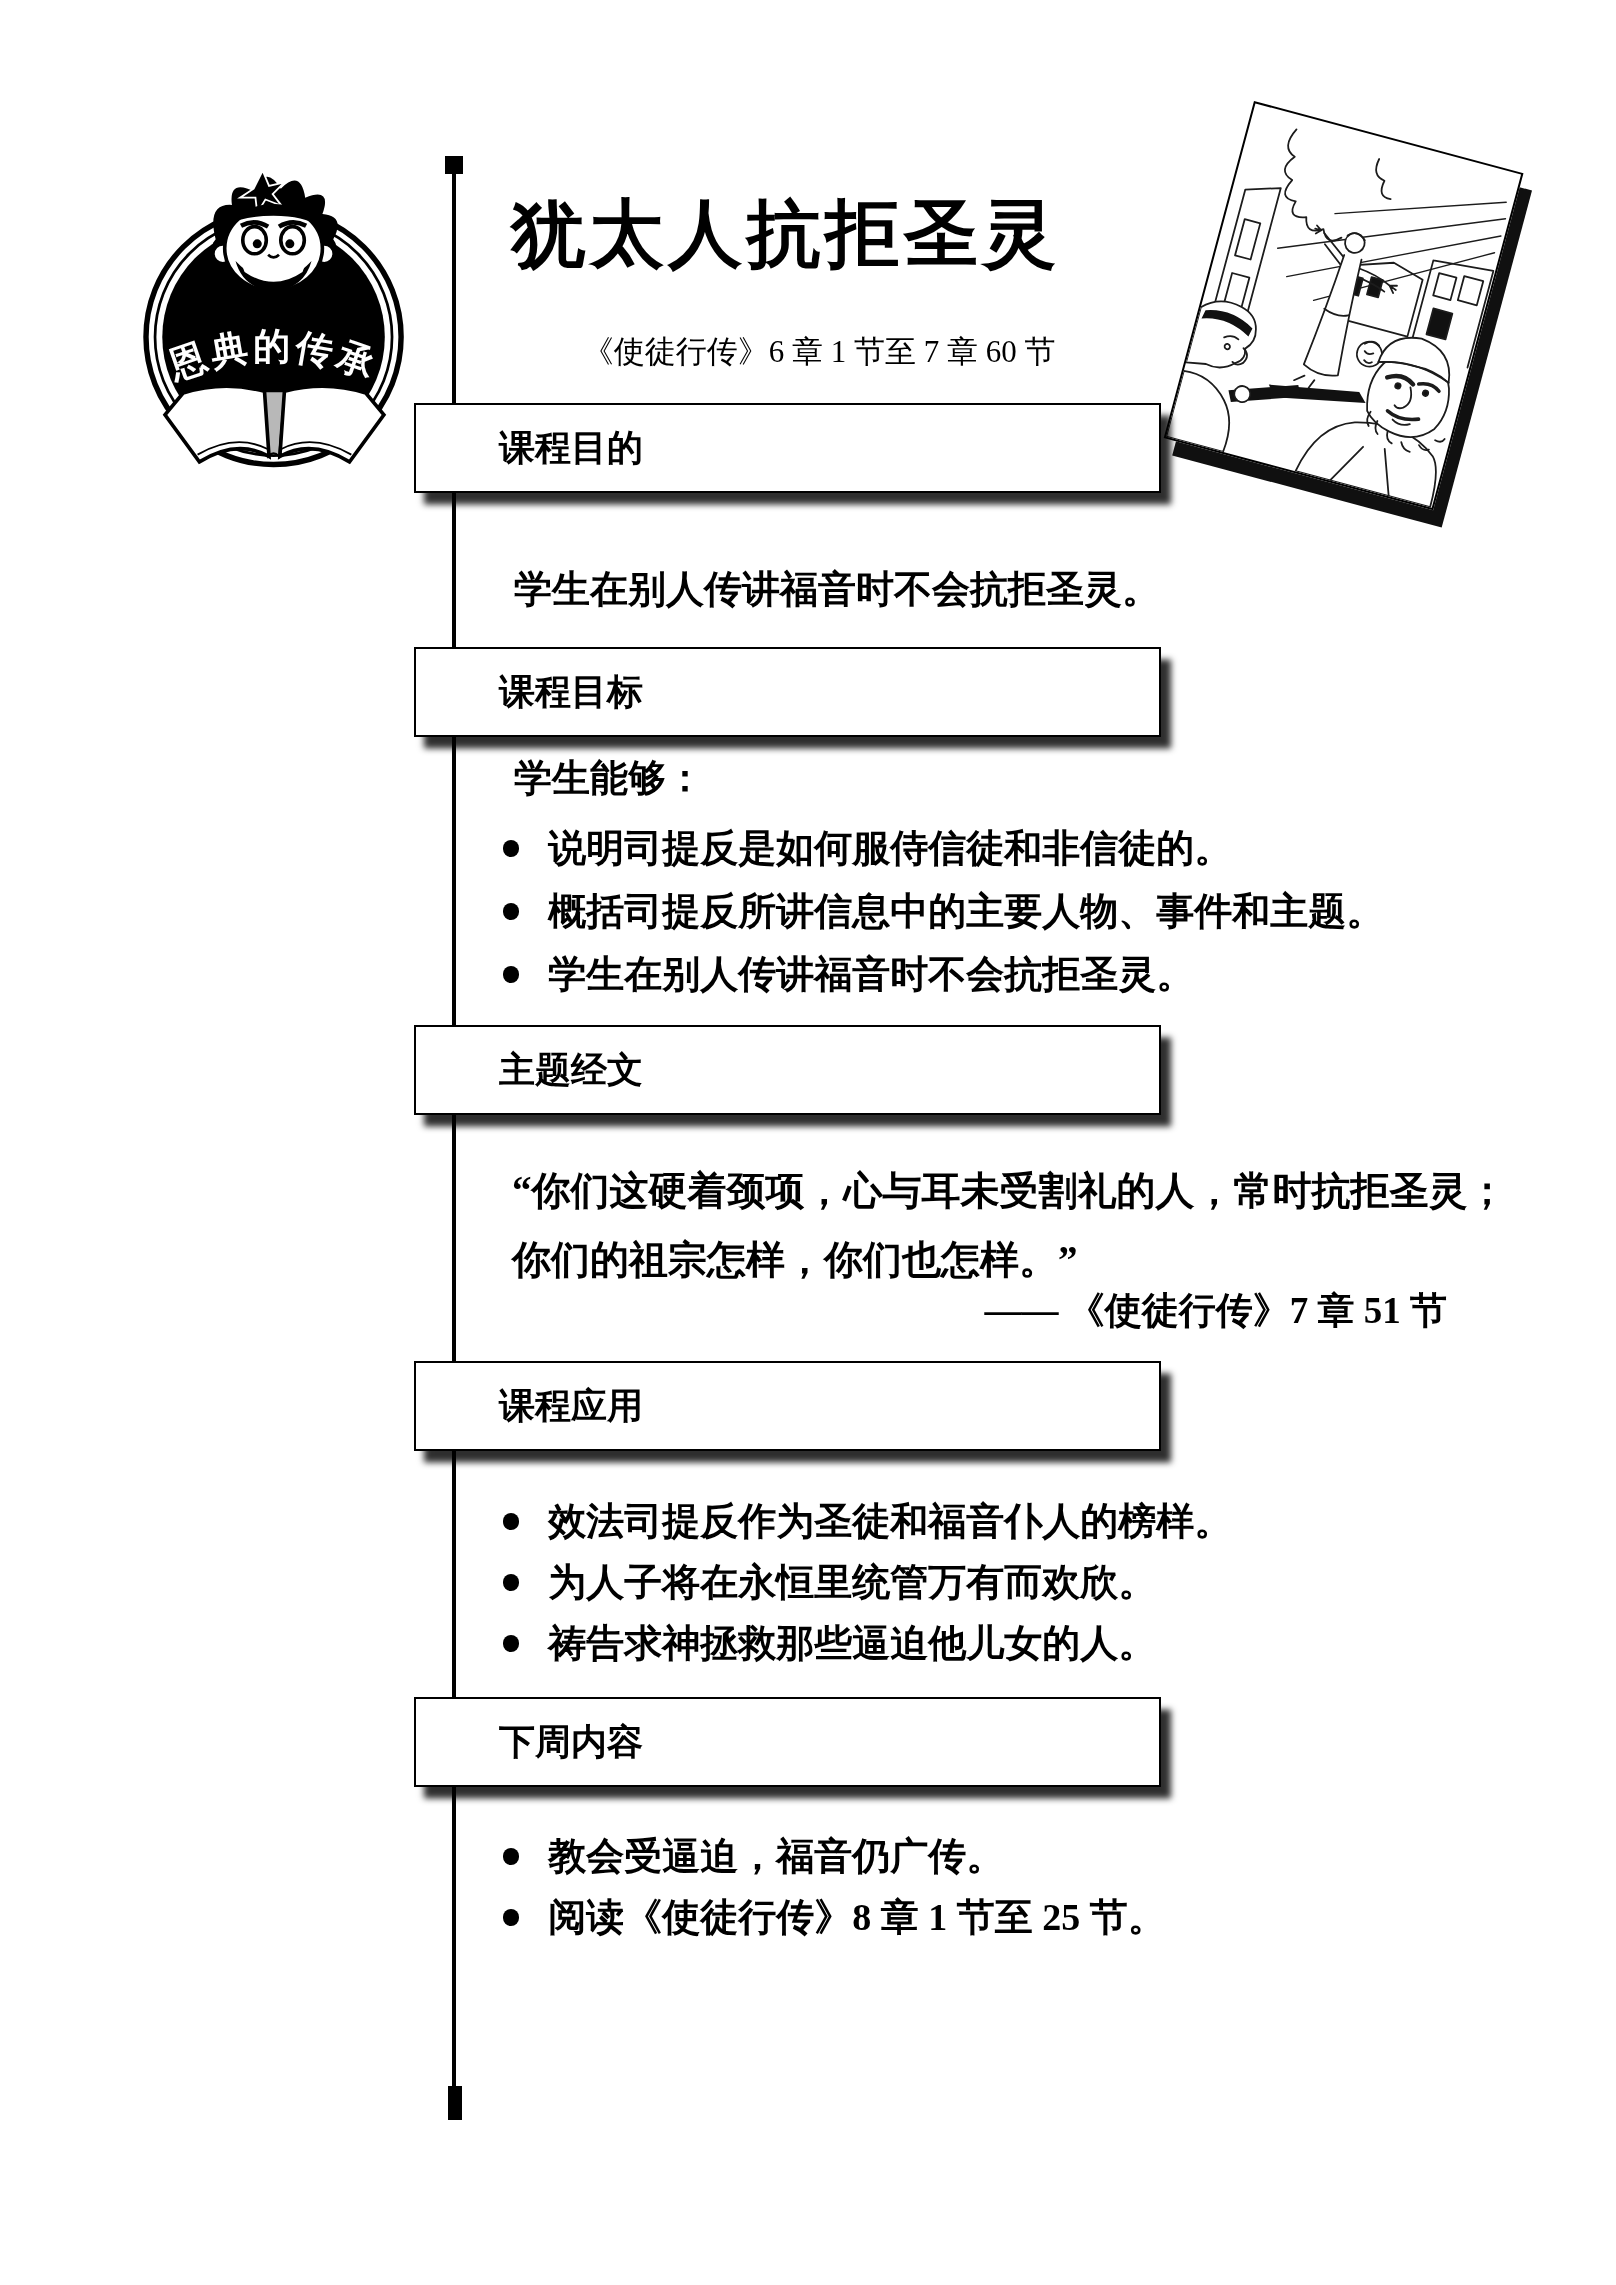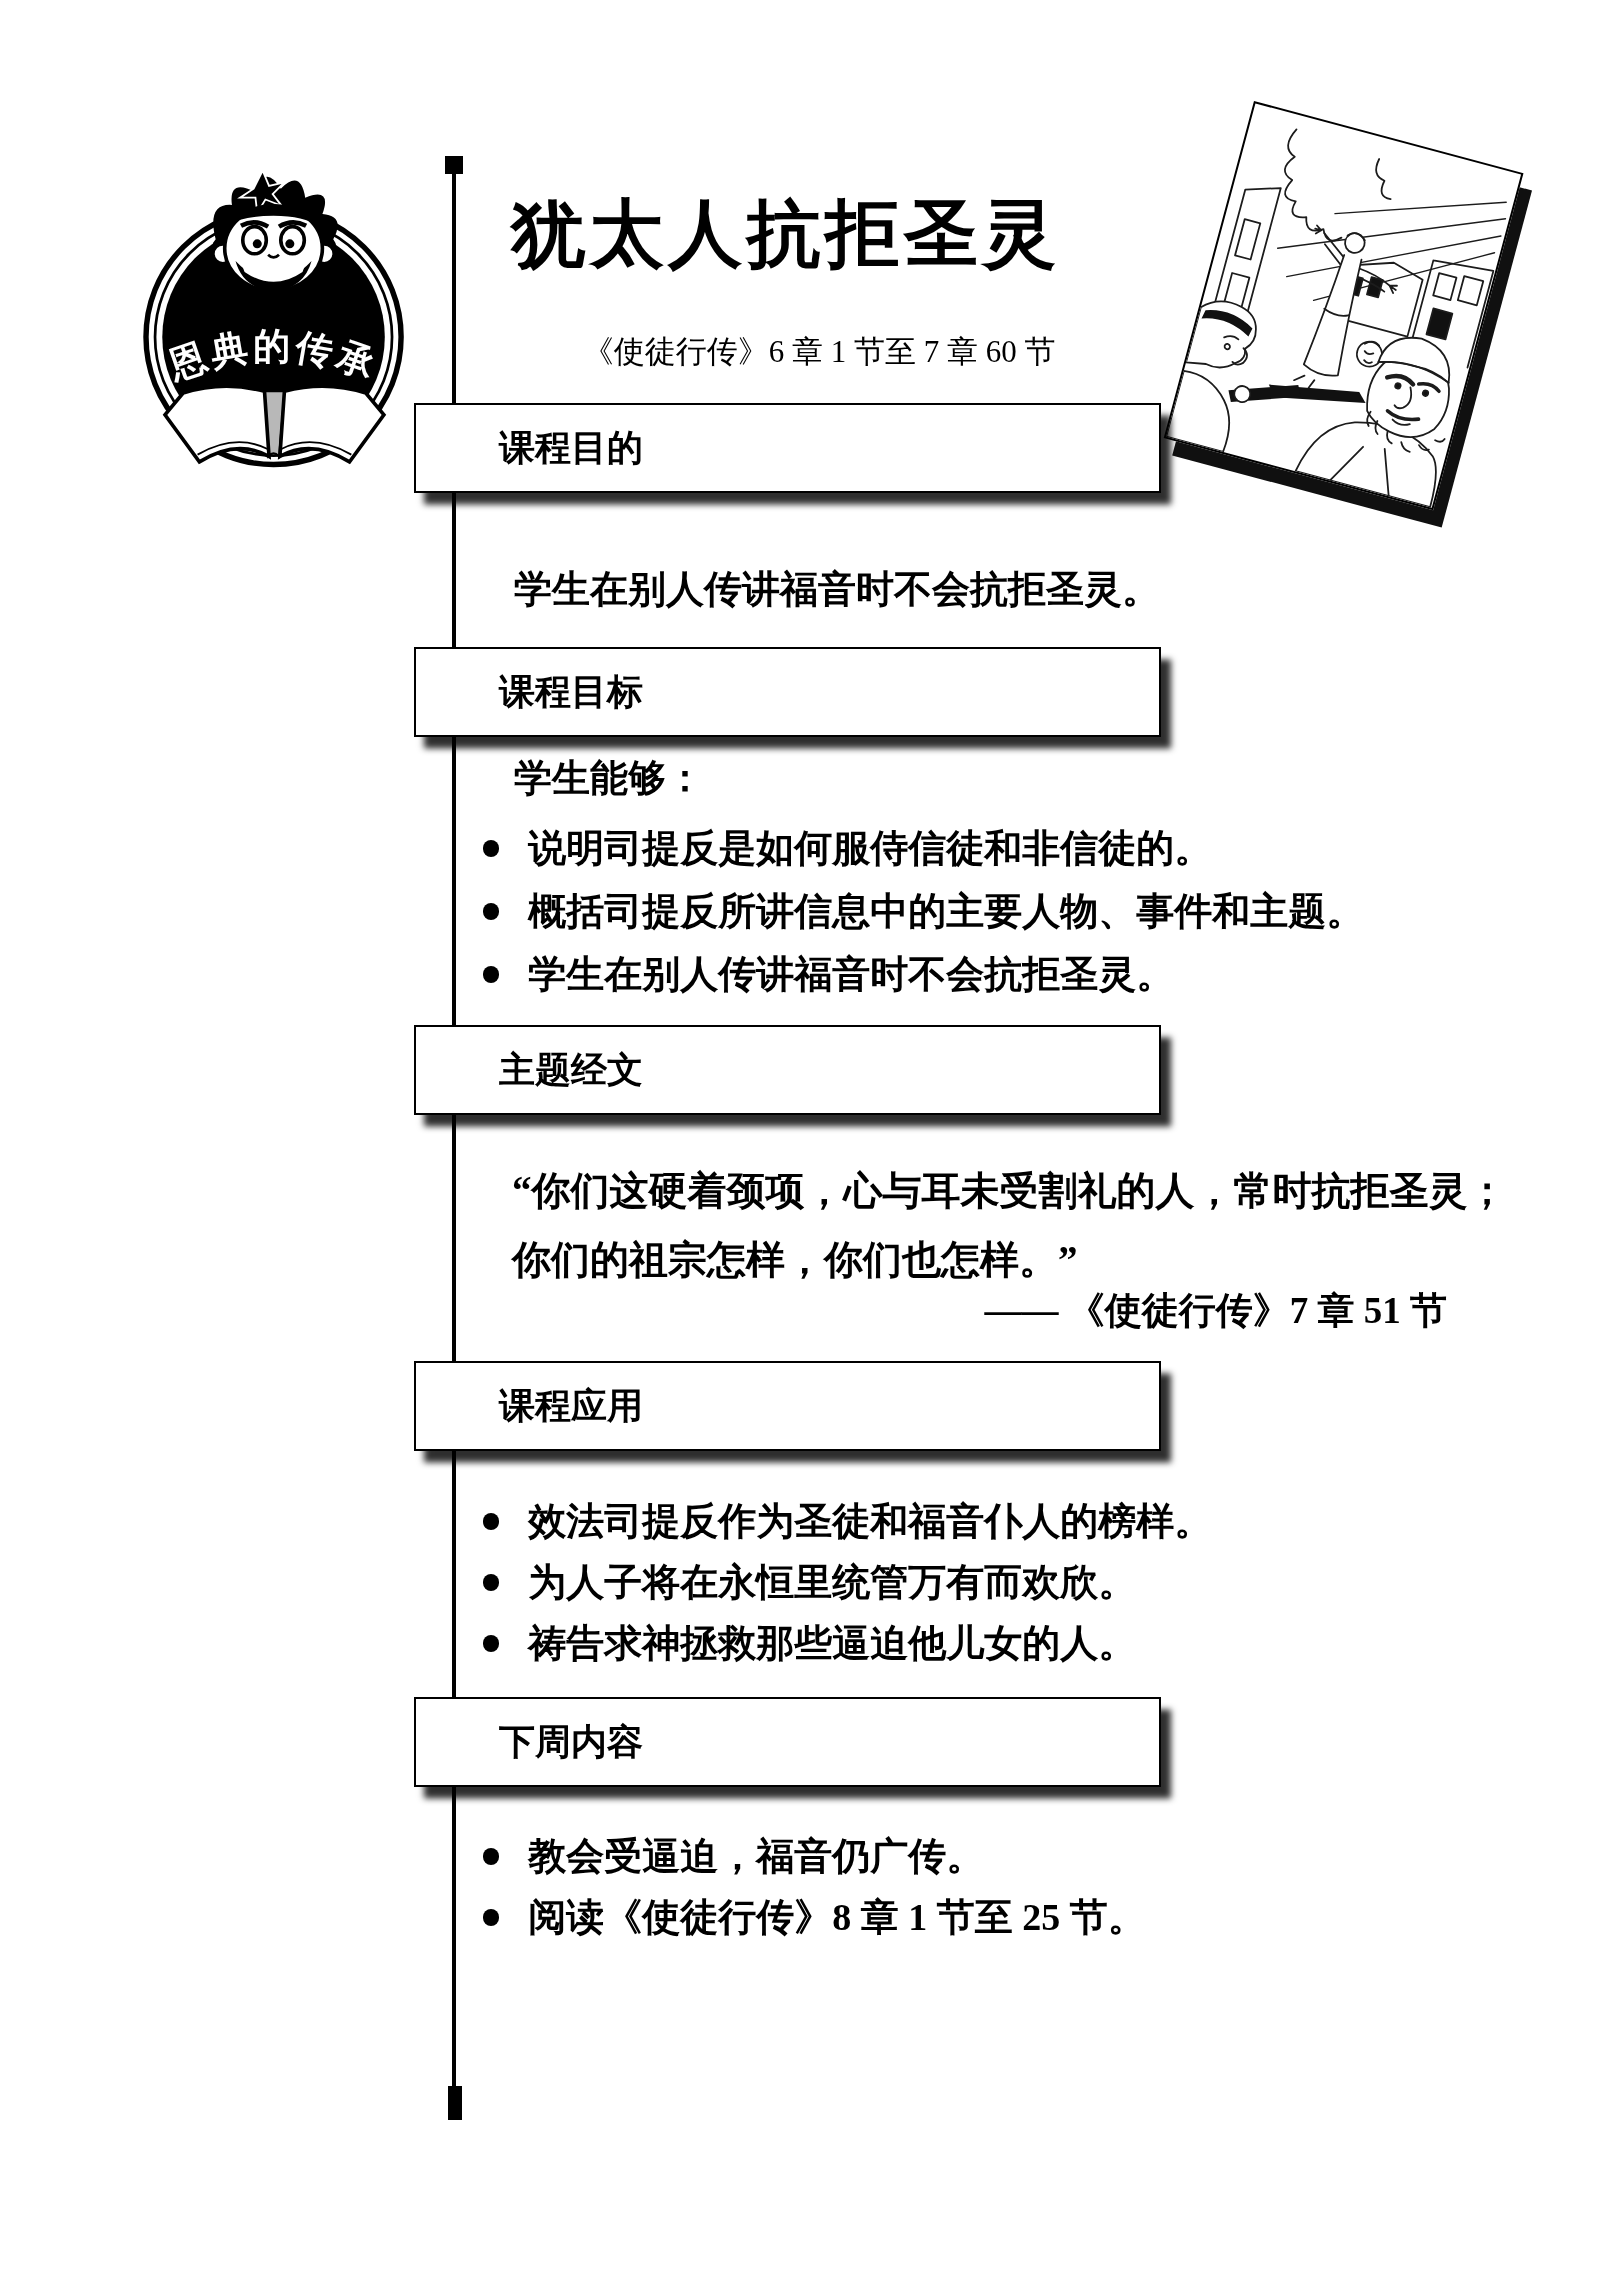--- a/index.html
+++ b/index.html
@@ -23,21 +23,21 @@
          padding-left:83px;font-size:36px;font-weight:bold;z-index:3;
          box-shadow:10px 11.8px 6.3px rgba(0,0,0,0.82);}
   .box-purpose{top:403px;} .box-objectives{top:647px;} .box-scripture{top:1025px;}
   .box-application{top:1361px;} .box-nextweek{top:1697px;}
 
   
   .bodytext{position:absolute;left:514px;font-size:38px;font-weight:bold;z-index:2;white-space:nowrap;}
   .purpose-body{top:564px;}
   .objectives-intro{top:753px;}
 
-  .bullets{position:absolute;left:483px;z-index:2;}
+  .bullets{position:absolute;left:503px;z-index:2;}
   .objectives-bullets{top:817px;}
   .application-bullets{top:1491px;}
   .nextweek-bullets{top:1826px;}
   .bullet-row{display:flex;align-items:center;height:63px;font-size:38px;font-weight:bold;white-space:nowrap;}
   .bullet-row.h67{height:61px;}
   .dot{width:16.3px;height:16.3px;border-radius:50%;background:#000;margin-right:29px;flex:none;}
 
   .quote{position:absolute;left:512px;top:1156px;width:1002px;font-size:39px;font-weight:bold;
          line-height:69px;z-index:2;}
   .attribution{position:absolute;left:814px;top:1286px;width:633px;text-align:right;

